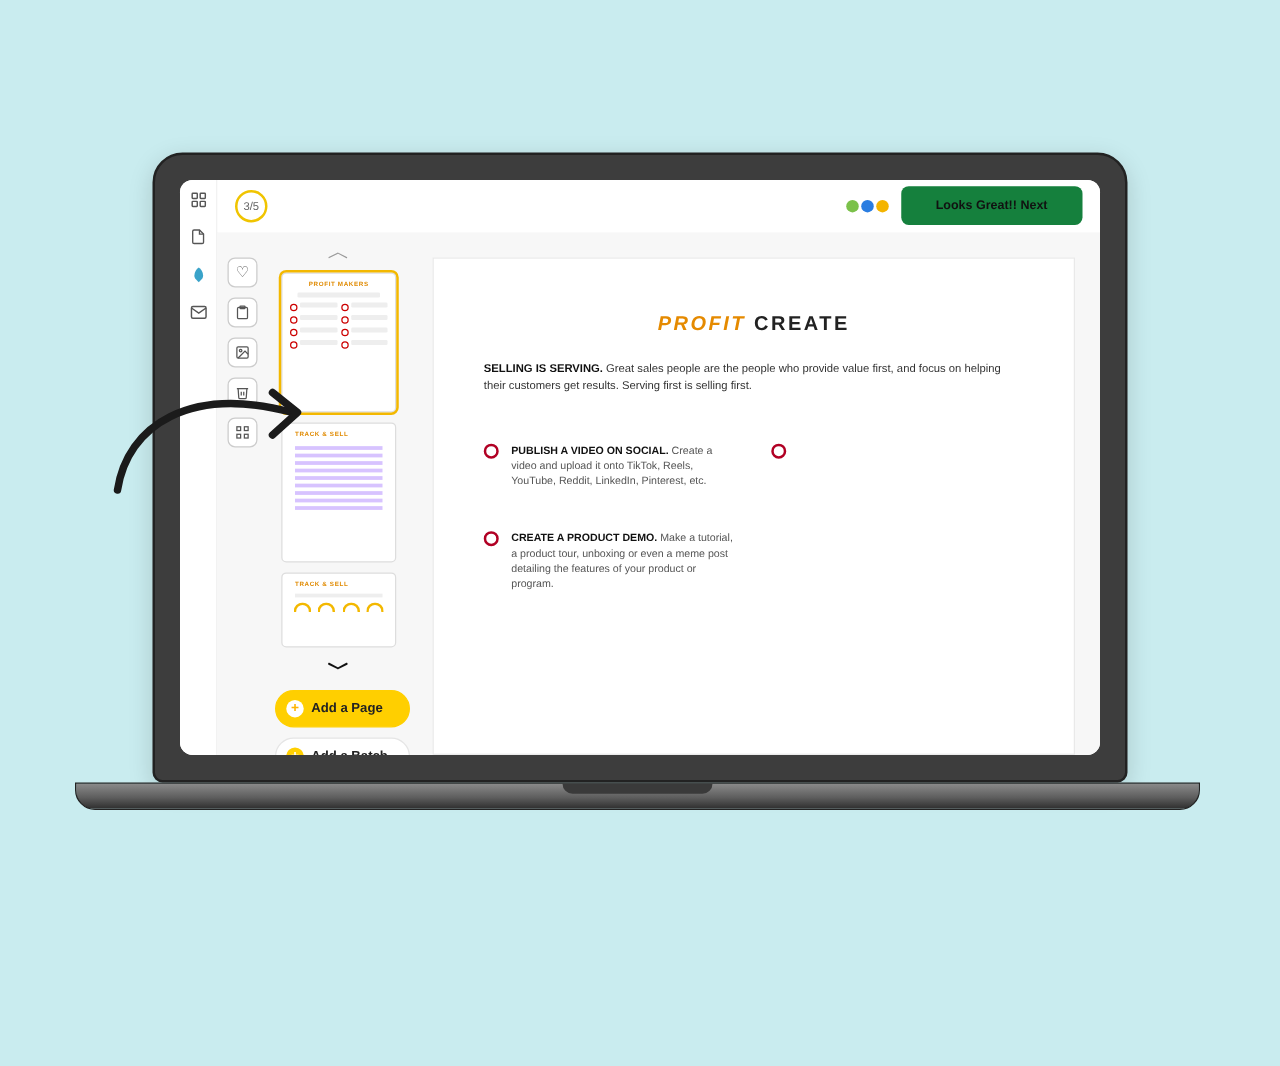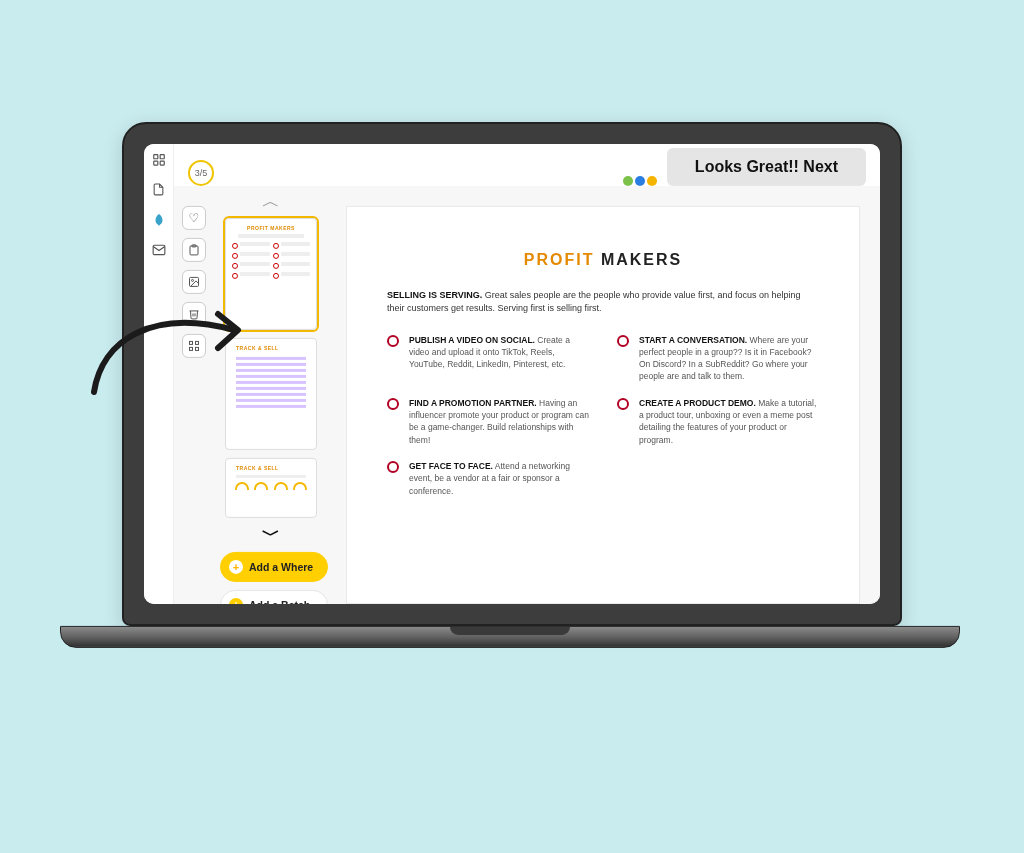--- a/index.html
+++ b/index.html
@@ -74,21 +74,21 @@
     line-height:1;
   }
 
   
   .topbar {
     position: absolute;
     left: 30px; right: 0; top: 0;
     height: 42px;
     background: #fff;
     display: flex;
-    align-items: flex-end;
+    align-items: center;
     padding: 0 14px;
     gap: 10px;
   }
   .score {
     width: 26px; height: 26px;
     border: 2px solid #f0c400;
     border-radius: 50%;
     font-size: 9px;
     display:flex;align-items:center;justify-content:center;
     color:#666;
@@ -96,24 +96,24 @@
   }
   .logo {
     margin-left: auto;
     display:flex; gap:2px;
   }
   .logo span{width:10px;height:10px;border-radius:50%}
   .logo .g{background:#7bc14a}
   .logo .b{background:#2a7de1}
   .logo .y{background:#f4b400}
   .next-btn {
-    background:#e5e5e5;
+    background:#15803d;
     color:#111;
     font-weight:700;
-    font-size:16px;
+    font-size:10px;
     border:none;
     border-radius:6px;
     padding:10px 28px;
     cursor:pointer;
   }
 
   
   .workspace {
     position:absolute;
     left:30px; right:0; top:42px; bottom:0;
@@ -205,36 +205,36 @@
     padding: 44px 40px 20px;
     color:#222;
   }
   .page-title {
     text-align:center;
     font-size:16px;
     letter-spacing: 2px;
     font-weight:700;
     margin-bottom:20px;
   }
-  .page-title .accent{ color:#e58a00; }
+  .page-title .accent{ color:#e58a00;font-style:italic; }
   .intro {
     font-size:9px;
     line-height:1.5;
     color:#333;
     margin-bottom:18px;
   }
   .intro .lead{ font-weight:700; text-transform:uppercase; color:#111;text-align:center; }
 
   .grid {
     display:grid;
     grid-template-columns: 1fr 1fr;
     column-gap:28px;
     row-gap:14px;
   }
-  .item { display:flex; gap:10px; align-items:flex-start; }
+  .item { display:flex; gap:10px; align-items:flex-start;margin-top:20px; }
   .bullet {
     width:12px;height:12px;flex:none;
     border:2px solid #b10024;border-radius:50%;
     margin-top:1px;
   }
   .item-text { font-size:8.5px; line-height:1.45; color:#555; }
   .item-text .h { font-weight:700; color:#111; text-transform:uppercase; }
 
   
   .arrow {
@@ -387,58 +387,49 @@
                   <span></span>
                 </div>
             </div>
 
             <div class="chev" style="color:#111;font-weight:700">﹀</div>
           </div>
 
           <div class="add-btns">
             <button class="add-btn primary">
               <span class="plus">+</span>
-              <span>Add a Where</span>
+              <span>Add a Page</span>
             </button>
             <button class="add-btn">
               <span class="plus">+</span>
               <span>Add a Batch</span>
             </button>
 
           </div>
         </div>
 
         <div class="canvas">
           <div class="page">
             <div class="page-title">
-              <span class="accent">PROFIT</span><span> MAKERS</span>
+              <span class="accent">PROFIT</span><span> CREATE</span>
             </div>
             <div class="intro">
               <span class="lead">SELLING IS SERVING.</span><span> Great sales people are the people who provide value first, and focus on helping their customers get results. Serving first is selling first.</span>
             </div>
             <div class="grid" id="grid">
                 <div class="item">
                   <div class="bullet"></div>
                   <div class="item-text"><span class="h">PUBLISH A VIDEO ON SOCIAL.</span><span> Create a video and upload it onto TikTok, Reels, YouTube, Reddit, LinkedIn, Pinterest, etc.</span></div>
                 </div>
                 <div class="item">
                   <div class="bullet"></div>
-                  <div class="item-text"><span class="h">START A CONVERSATION.</span><span> Where are your perfect people in a group?? Is it in Facebook? On Discord? In a SubReddit? Go where your people are and talk to them.</span></div>
-                </div>
-                <div class="item">
-                  <div class="bullet"></div>
-                  <div class="item-text"><span class="h">FIND A PROMOTION PARTNER.</span><span> Having an influencer promote your product or program can be a game-changer. Build relationships with them!</span></div>
                 </div>
                 <div class="item">
                   <div class="bullet"></div>
                   <div class="item-text"><span class="h">CREATE A PRODUCT DEMO.</span><span> Make a tutorial, a product tour, unboxing or even a meme post detailing the features of your product or program.</span></div>
-                </div>
-                <div class="item">
-                  <div class="bullet"></div>
-                  <div class="item-text"><span class="h">GET FACE TO FACE.</span><span> Attend a networking event, be a vendor at a fair or sponsor a conference.</span></div>
                 </div>
               </div>
           </div>
         </div>
 
       </div>
     </div>
   </div>
   <div class="laptop-base"></div>
 </div>

